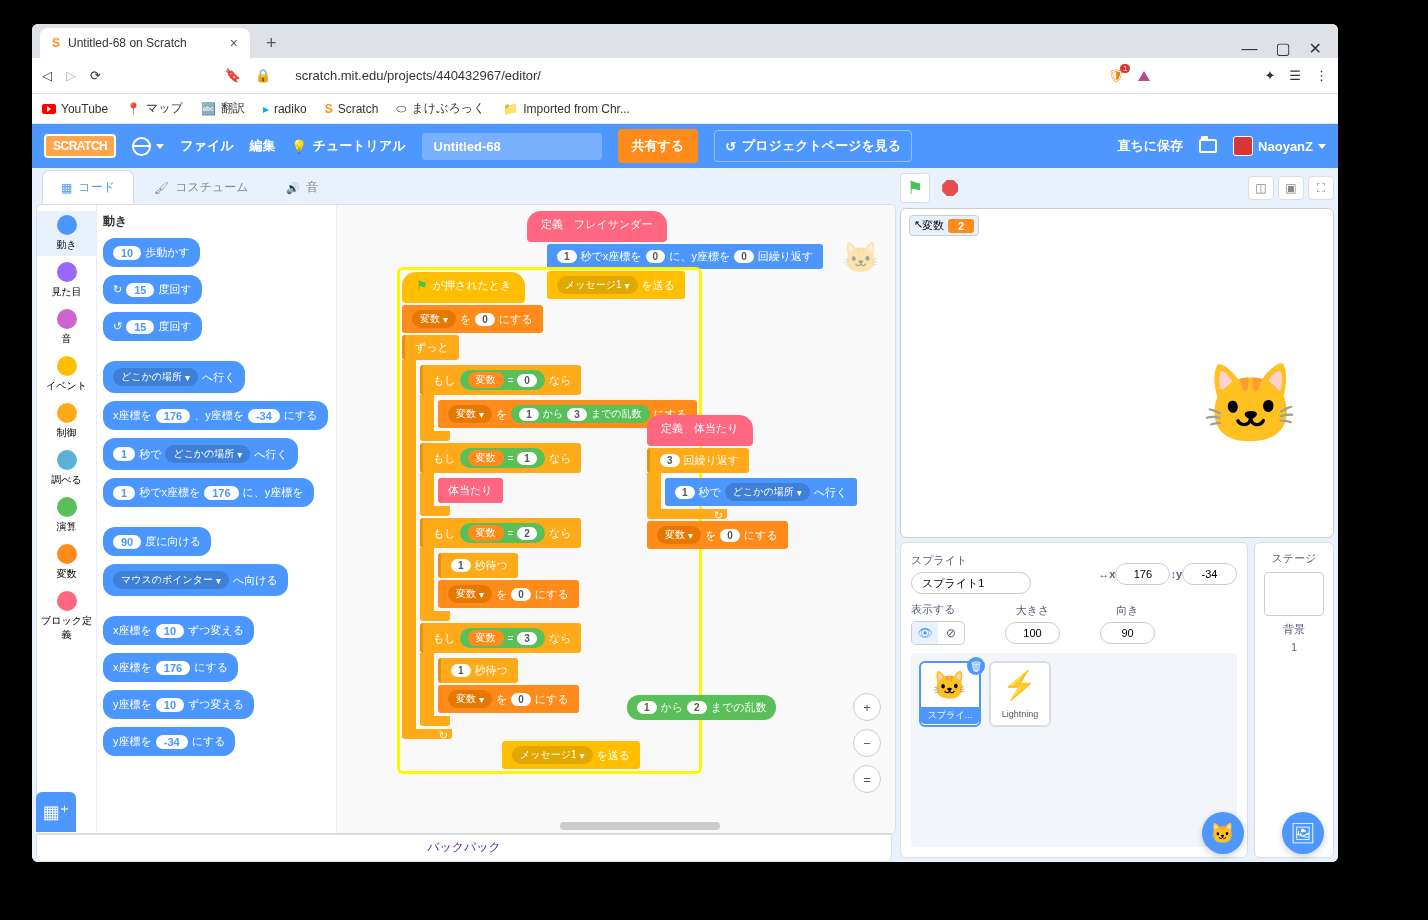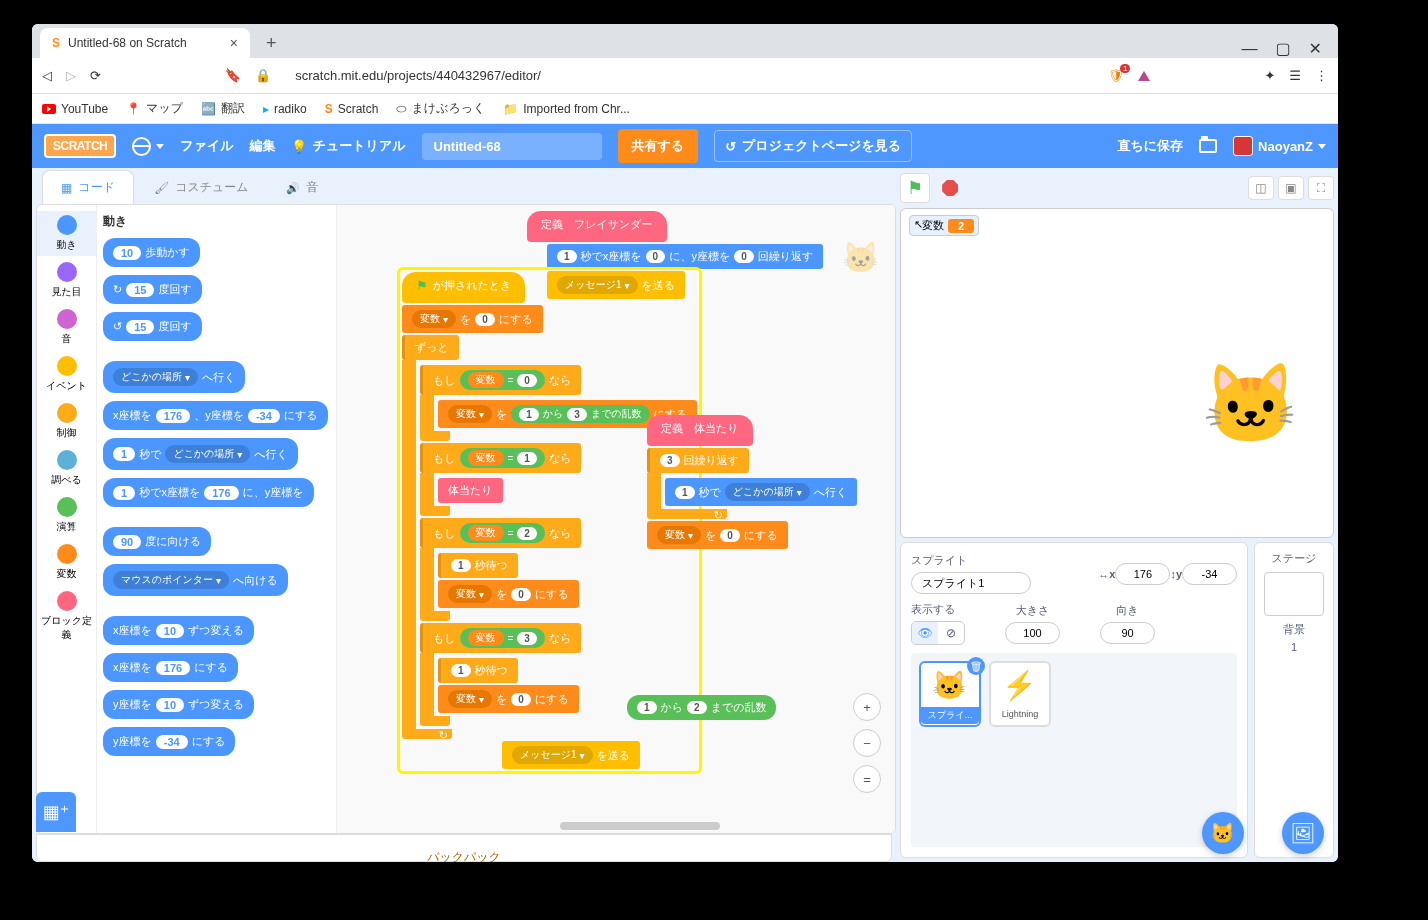--- a/index.html
+++ b/index.html
@@ -72,21 +72,21 @@
 .op-pill { background: #59c059; border-radius: 12px; padding: 2px 8px; display: inline-flex; align-items: center; gap: 4px; font-size: 10px; }
 .var-pill { background: #ff8c1a; border-radius: 12px; padding: 1px 8px; font-size: 10px; }
 .w-pill { background: #fff; color: #555; border-radius: 12px; padding: 1px 7px; font-weight: 600; font-size: 10px; }
 .c-body { border-left: 14px solid #ffab19; padding: 3px 0 3px 4px; margin-left: 0; }
 .c-foot { height: 10px; background: #ffab19; width: 30px; border-radius: 0 0 3px 3px; }
 .highlight-wrap { border: 3px solid #fff500; border-radius: 6px; padding: 2px; width: fit-content; }
 .msg-block { background: #ffbf00; padding: 5px 10px; border-radius: 3px; margin-top: 2px; width: fit-content; display: flex; align-items: center; gap: 4px; color: #fff; }
 
 .backpack-btn { position: absolute; left: 4px; bottom: 30px; width: 40px; height: 40px; background: #4d97ff; border-radius: 6px 6px 0 0; display: flex; align-items: center; justify-content: center; color: #fff; font-size: 18px; }
 .hscroll { position: absolute; bottom: 3px; left: 40%; width: 160px; height: 8px; background: #ccc; border-radius: 4px; }
-.backpack-bar { height: 28px; text-align: center; font-size: 12px; color: #a16207; padding-top: 14px; background: #fff; border: 1px solid #ddd; margin: 0 4px; border-radius: 0 0 6px 6px; }
+.backpack-bar { height: 28px; text-align: center; font-size: 12px; color: #4c1d95; padding-top: 4px; background: #fff; border: 1px solid #ddd; margin: 0 4px; border-radius: 0 0 6px 6px; }
 
 .right { width: 442px; display: flex; flex-direction: column; padding: 4px; gap: 4px; }
 .stage-controls { height: 32px; display: flex; align-items: center; gap: 8px; }
 .gf-btn { color: #4cbf56; font-size: 18px; padding: 3px 6px; border: 1px solid #ddd; border-radius: 4px; background: #fff; }
 .stop-btn { width: 16px; height: 16px; background: #e64d4d; clip-path: polygon(30% 0, 70% 0, 100% 30%, 100% 70%, 70% 100%, 30% 100%, 0 70%, 0 30%); margin-left: 4px; }
 .stage-mode-btns { margin-left: auto; display: flex; gap: 4px; }
 .smb { width: 26px; height: 24px; border: 1px solid #ddd; border-radius: 4px; background: #fff; display: flex; align-items: center; justify-content: center; font-size: 12px; color: #888; }
 
 .stage { background: #fff; height: 330px; border: 1px solid #ccc; border-radius: 6px; position: relative; overflow: hidden; }
 .var-monitor { position: absolute; left: 8px; top: 6px; display: flex; align-items: center; gap: 4px; background: #e6f0ff; border: 1px solid #ccc; border-radius: 4px; padding: 2px 4px; font-size: 11px; }

